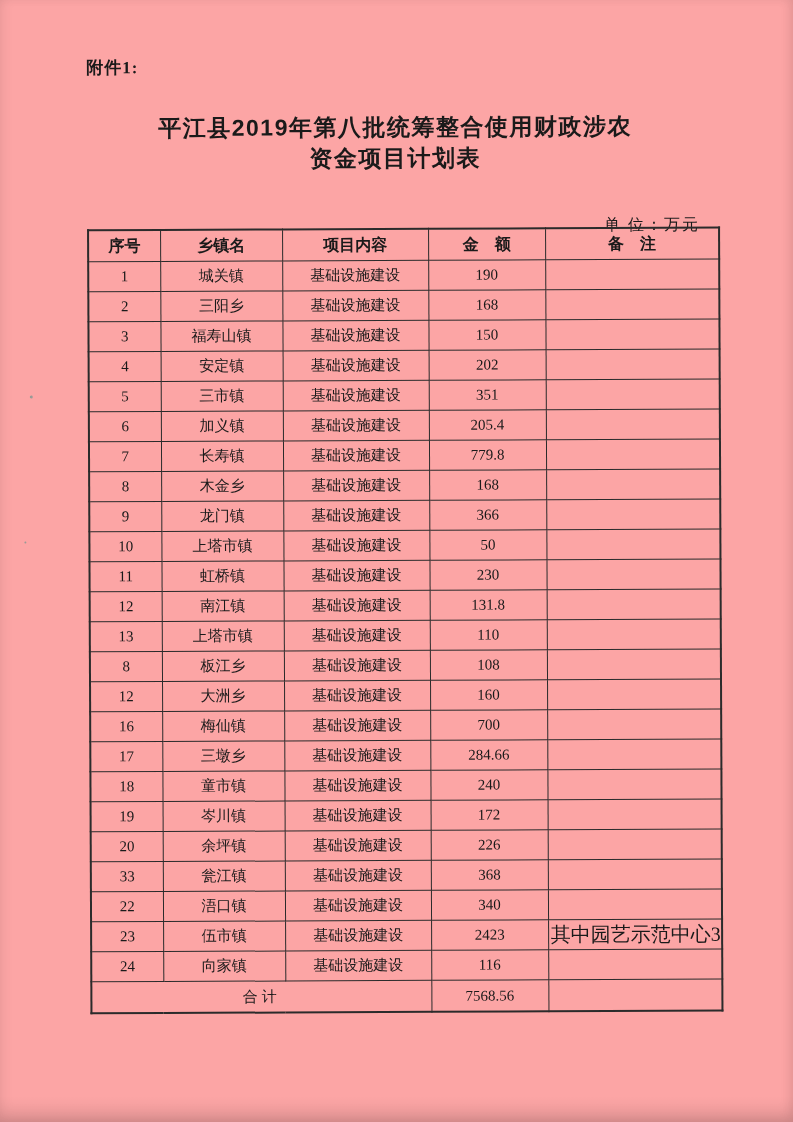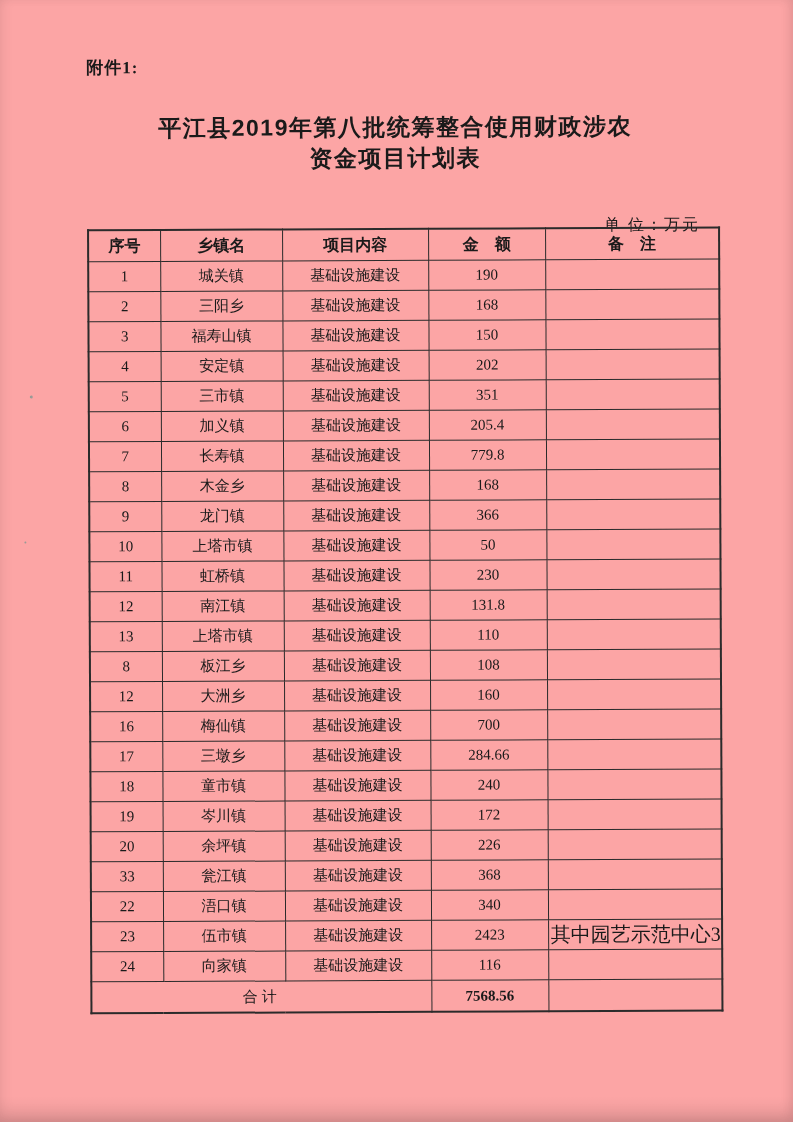--- a/index.html
+++ b/index.html
@@ -88,21 +88,21 @@
     letter-spacing: 0;
     padding: 0 1px;
   }
   tr.total-row td {
     height: 30px;
   }
   tr.total-row .total-label {
     letter-spacing: 4px;
   }
   tr.total-row .total-amount {
-    font-weight: bold;
+    font-weight: normal;
     margin-top: 16px;
   }
   .speck {
     position: absolute;
     background: #9a9a96;
     border-radius: 50%;
   }
   .speck.s1 { left: 30px; top: 394px; width: 3px; height: 3px; }
   .speck.s2 { left: 24px; top: 540px; width: 2px; height: 2px; }
   .bottom-shadow {

